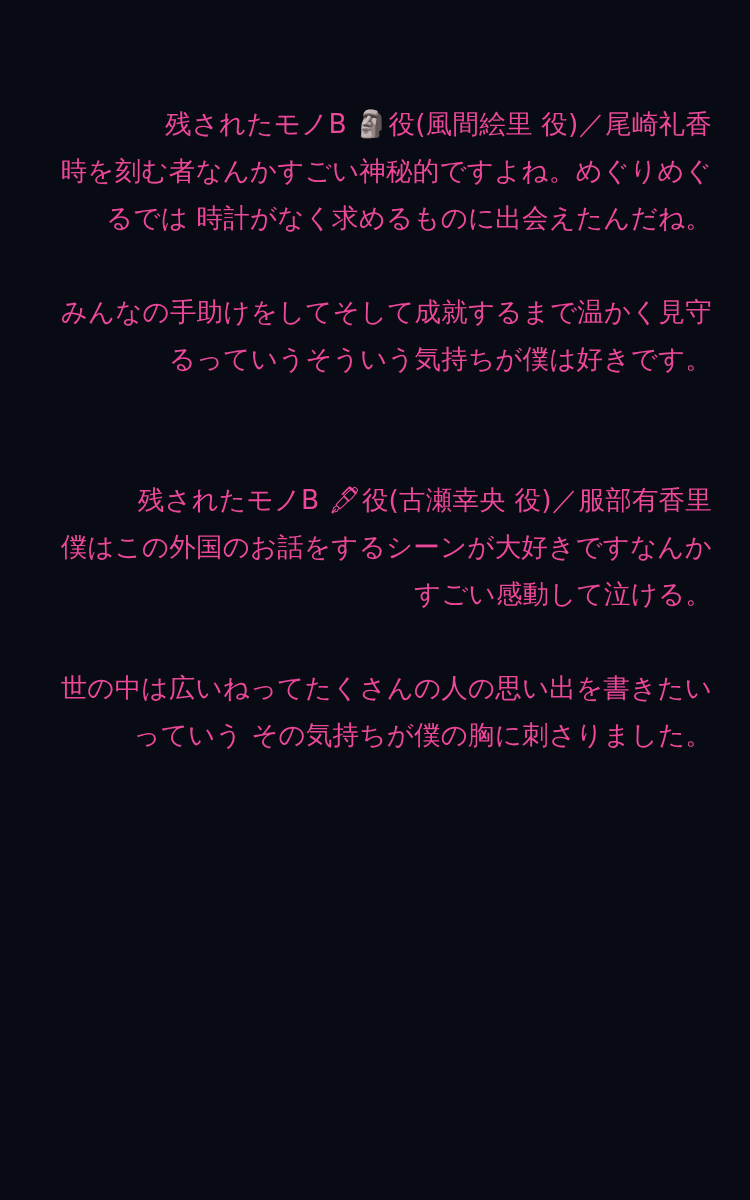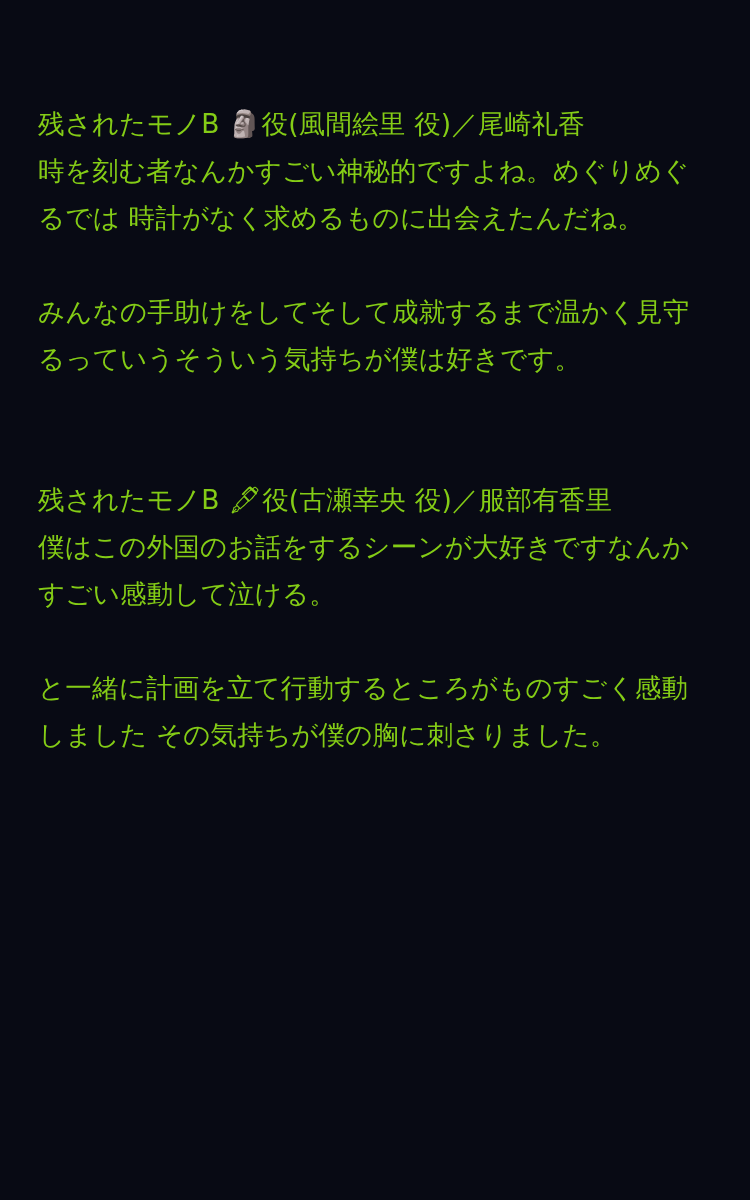--- a/index.html
+++ b/index.html
@@ -15,25 +15,26 @@
   }
   .page {
     position: relative;
     width: 750px;
     height: 1200px;
     background: #080a14;
     box-sizing: border-box;
     padding: 100px 38px 0 38px;
   }
   .doc {
-    color: #84cc16;
+    color: #ec4899;
     font-size: 26.5px;
     line-height: 47px;
     letter-spacing: 0.2px;
     font-weight: 400;
+    text-align: right;
   }
   .block {
     margin: 0;
   }
   .block + .block {
     margin-top: 47px;
   }
   .block.gap-large {
     margin-top: 94px;
   }
@@ -53,16 +54,16 @@
 時を刻む者なんかすごい神秘的ですよね。めぐりめぐるでは 時計がなく求めるものに出会えたんだね。</p>
     </div>
     <div class="block">
       <p class="para">みんなの手助けをしてそして成就するまで温かく見守るっていうそういう気持ちが僕は好きです。</p>
     </div>
     <div class="block gap-large">
       <p class="para">残されたモノB 🖋役(古瀬幸央 役)／服部有香里
 僕はこの外国のお話をするシーンが大好きですなんかすごい感動して泣ける。</p>
     </div>
     <div class="block">
-      <p class="para">と一緒に計画を立て行動するところがものすごく感動しました その気持ちが僕の胸に刺さりました。</p>
+      <p class="para">世の中は広いねってたくさんの人の思い出を書きたいっていう その気持ちが僕の胸に刺さりました。</p>
     </div>
   </div>
 </div>
 
 </body></html>

